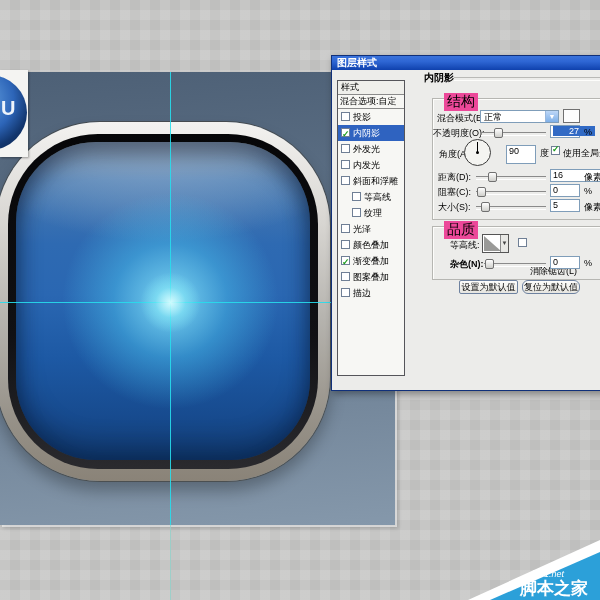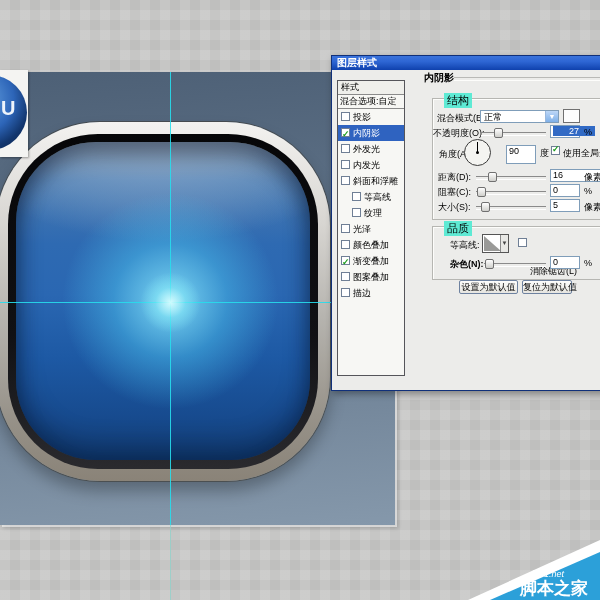--- a/index.html
+++ b/index.html
@@ -52,21 +52,21 @@
   .lrow{height:16px;line-height:16px;padding-left:3px;white-space:nowrap;overflow:hidden;}
   .lrow.indent{padding-left:14px;}
   .lrow.sel{background:#2f63c0;color:#fff;}
   .cb{display:inline-block;width:9px;height:9px;background:#fff;border:1px solid #6f7f95;
     vertical-align:-1px;margin-right:3px;position:relative;box-sizing:border-box;}
   .cb.checked::after{content:"✓";position:absolute;left:0px;top:-3px;font-size:9px;color:#1d9c1d;font-weight:bold;}
   
   .ptitle{position:absolute;left:92px;top:15px;font-weight:bold;font-size:10px;}
   .sep{position:absolute;left:122px;top:21px;right:3px;height:2px;border-top:1px solid #b9b9b6;border-bottom:1px solid #fdfdfb;}
   .group{position:absolute;border:1px solid #b6b6b2;box-shadow:inset 1px 1px 0 #fdfdfb;}
-  .legend{position:absolute;background:#5eead4;padding:0 3px;font-size:11px;}
+  .legend{position:absolute;background:#ec4899;padding:0 3px;font-size:14px;}
   .flabel{position:absolute;white-space:nowrap;}
   .funit{position:absolute;white-space:nowrap;}
   .tbox{position:absolute;background:#fff;border:1px solid #7f9db9;box-sizing:border-box;
     font-size:9px;line-height:11px;padding-left:2px;white-space:nowrap;}
   .tbox .selhl{background:#316ac5;color:#fff;padding:0 16px;}
   .dropdown{position:absolute;background:#fff;border:1px solid #7f9db9;box-sizing:border-box;}
   .dropdown .dval{position:absolute;left:3px;top:1px;line-height:10px;text-align:center;}
   .dropdown .darr{position:absolute;right:0;top:0;bottom:0;width:12px;
     background:linear-gradient(180deg,#bdd7f7 0%,#7fb0e8 100%);border-left:1px solid #9ab8dd;
     color:#fff;font-size:7px;text-align:center;line-height:11px;}
@@ -200,21 +200,21 @@
     <div class="flabel" style="left:198px;top:173px;margin-top:36px;">消除锯齿(L)</div>
 
     <div class="flabel" style="left:118px;top:202px;font-weight:bold;">杂色(N):</div>
     <div class="slider" style="left:152px;top:207px;width:62px;">
       <div class="sthumb" style="left:1px;"></div>
     </div>
     <div class="tbox" style="left:218px;top:200px;width:30px;height:13px;"><span>0</span></div>
     <div class="funit" style="left:252px;top:202px;">%</div>
 
     <div class="xpbtn" style="left:127px;top:224px;width:59px;">设置为默认值</div>
-    <div class="xpbtn" style="left:190px;top:224px;width:50px;">复位为默认值</div>
+    <div class="xpbtn" style="left:190px;top:224px;width:58px;border-radius:6px;">复位为默认值</div>
   </div>
 
   <svg class="wm" viewBox="0 0 140 62">
     <polygon points="140,2 8,62 140,62" fill="#ffffff"></polygon>
     <polygon points="140,14 30,62 140,62" fill="#2ca0d9"></polygon>
     <text class="site" x="72" y="39">jb51.net</text>
     <text class="name" x="60" y="56">脚本之家</text>
   </svg>
 
 </div>

